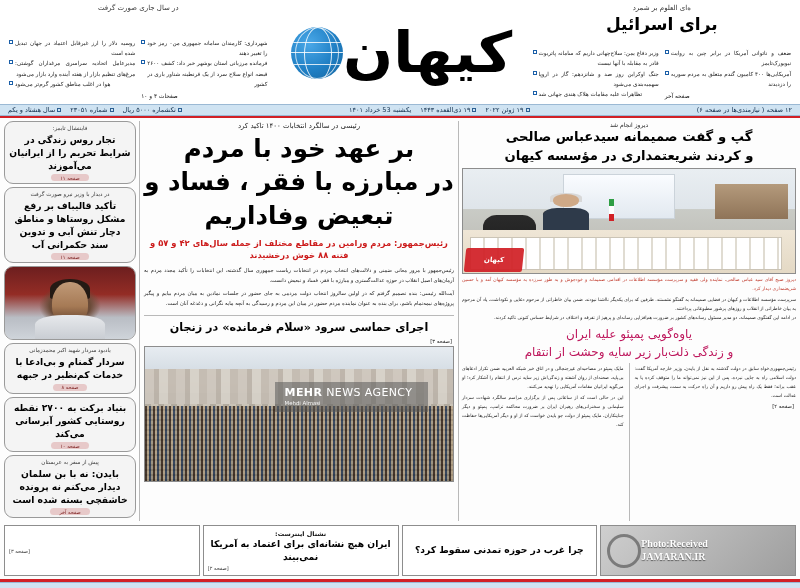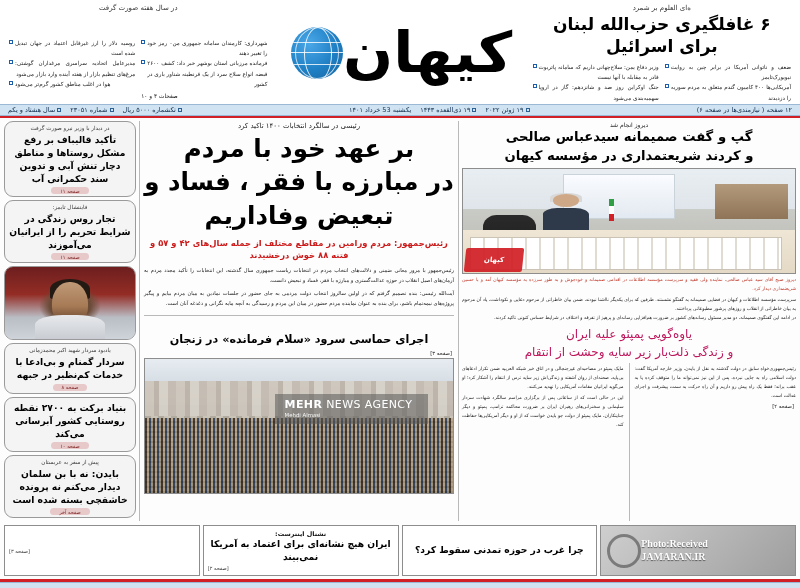--- a/index.html
+++ b/index.html
@@ -232,21 +232,20 @@
   }
   .mid-body p { margin: 0 0 2px 0; }
   .divider-h { border-top: 1px solid #b9b9b9; margin: 5px 0 4px 0; }
 
   .feat-head {
     font-size: 11.2px;
     font-weight: bold;
     text-align: center;
     line-height: 1.45;
     color: #000;
-    margin-top: 12px;
   }
   .feat-tag { font-size: 5.2px; color: #222; text-align: right; margin: 2px 2px 2px 0; }
   .feat-photo {
     position: relative;
     height: 136px;
     border: 1px solid #8d8d8d;
     overflow: hidden;
     background: #9aa3ab;
   }
   .crowdsky {
@@ -395,21 +394,21 @@
   .botrule-blue { height: 6px; background:#cfe3f2; border-top:1px solid #9bb9d4;}
 </style>
 </head>
 <body>
 
 <div class="page">
 
   <div class="masthead">
 
     <div class="mh-col">
-      <div class="kicker">در سال هفته صورت گرفت</div>
+      <div class="kicker">در سال جاری صورت گرفت</div>
       <div class="mh-bullets">
         <div class="bcol">
           <div class="bline">
               <span class="bsq"></span>
               <span>روسیه دلار را ارز غیرقابل اعتماد در جهان تبدیل شده است</span>
             </div>
           <div class="bline">
               <span class="bsq"></span>
               <span>مدیرعامل اتحادیه سراسری مرغداران گوشتی: مرغ‌های تنظیم‌ بازار از هفته آینده وارد بازار می‌شود</span>
             </div>
@@ -437,21 +436,20 @@
       <div class="globe">
         <span class="lat2"></span>
         <span class="lat3"></span>
         <span class="mer2"></span>
       </div>
     </div>
 
     <div class="mh-col">
       <div class="kicker">ه‌ای العلوم بر شمرد</div>
       <div class="mh-head">
-        <div>۶ غافلگیری حزب‌الله لبنان</div>
         <div>برای اسرائیل</div>
       </div>
       <div class="mh-bullets">
         <div class="bcol">
           <div class="bline">
               <span class="bsq"></span>
               <span>وزیر دفاع یمن: سلاح‌چهانی داریم که سامانه پاتریوت قادر به مقابله با آنها نیست</span>
             </div>
           <div class="bline">
               <span class="bsq"></span>
@@ -492,28 +490,28 @@
       <span>۱۲ صفحه ( نیازمندی‌ها در صفحه ۶)</span>
     </div>
   </div>
   <div class="redrule"></div>
 
   <div class="content">
 
     <div class="col-right">
 
       <div class="rbox">
+        <div class="rk">فایننشال تایمز:</div>
+        <div class="rt">تجار روس زندگی در شرایط تحریم را از ایرانیان می‌آموزند</div>
+        <div class="pagetag">صفحه ۱۱</div>
+      </div>
+
+      <div class="rbox">
         <div class="rk">در دیدار با وزیر نیرو صورت گرفت</div>
         <div class="rt">تأکید قالیباف بر رفع مشکل روستاها و مناطق دچار تنش آبی و تدوین سند حکمرانی آب</div>
-        <div class="pagetag">صفحه ۱۱</div>
-      </div>
-
-      <div class="rbox">
-        <div class="rk">فایننشال تایمز:</div>
-        <div class="rt">تجار روس زندگی در شرایط تحریم را از ایرانیان می‌آموزند</div>
         <div class="pagetag">صفحه ۱۱</div>
       </div>
 
       <div class="rphoto">
         <div class="portrait">
           <div class="hair"></div>
           <div class="face"></div>
           <div class="shirt"></div>
         </div>
       </div>

